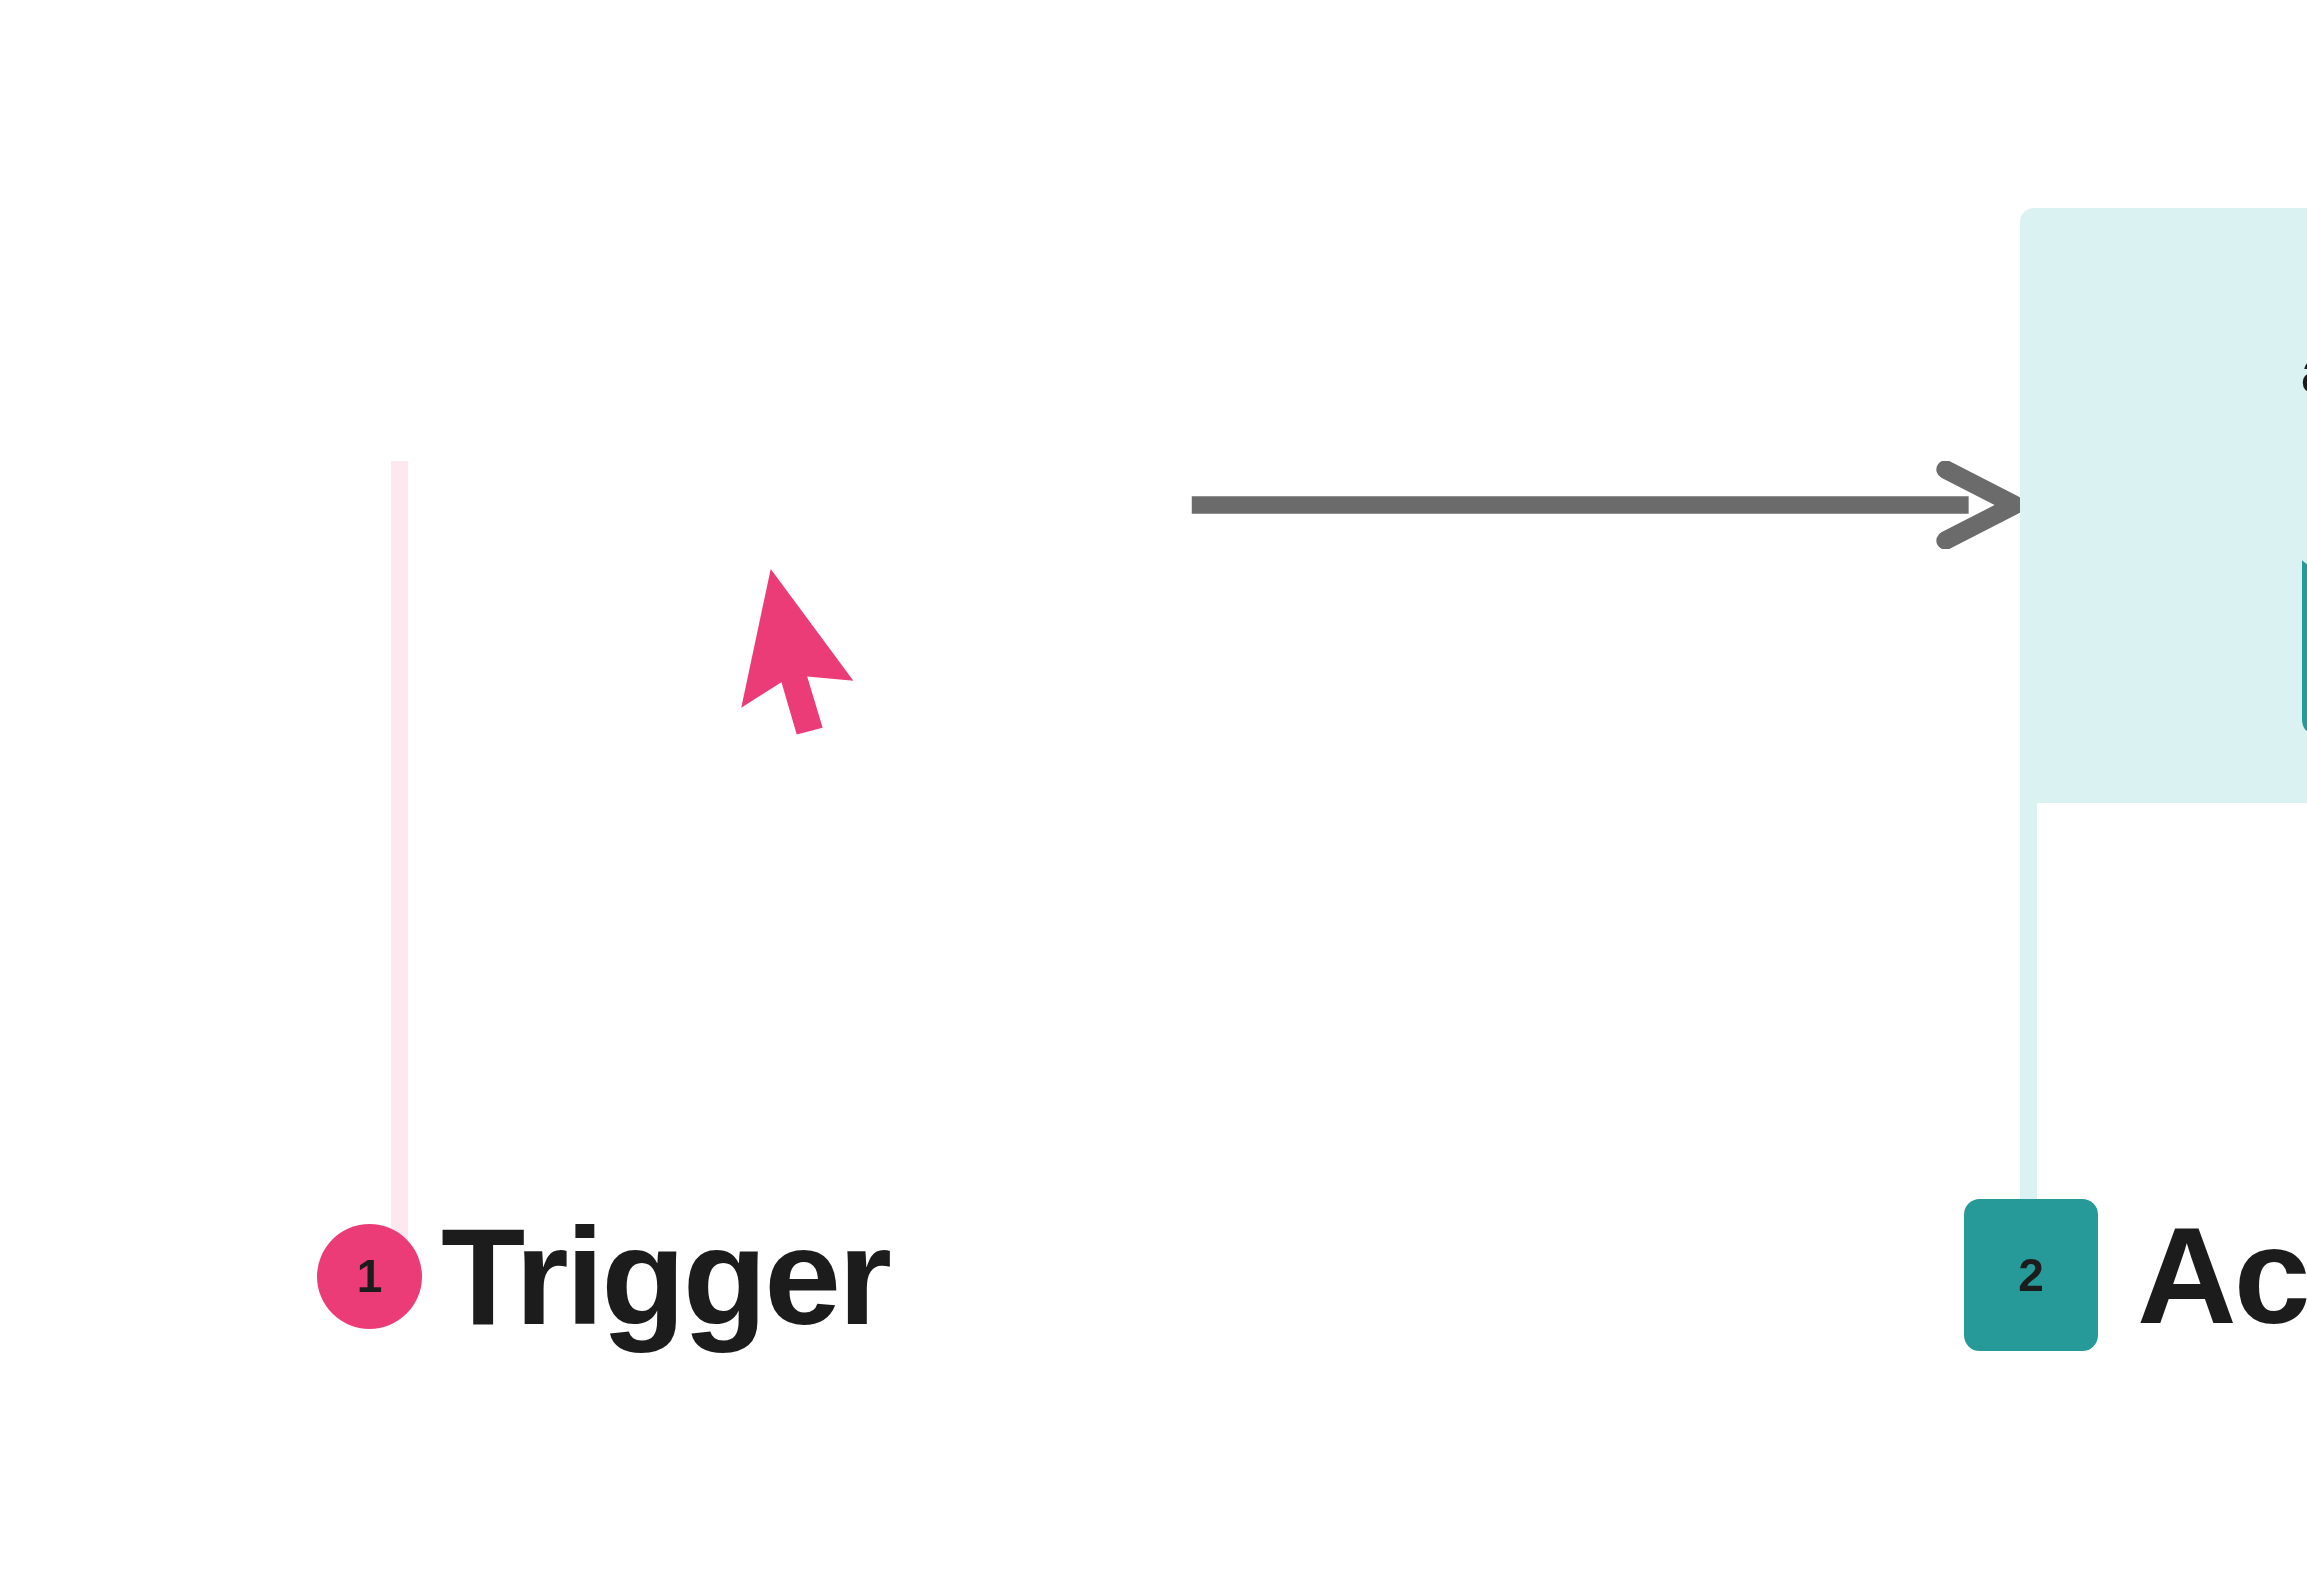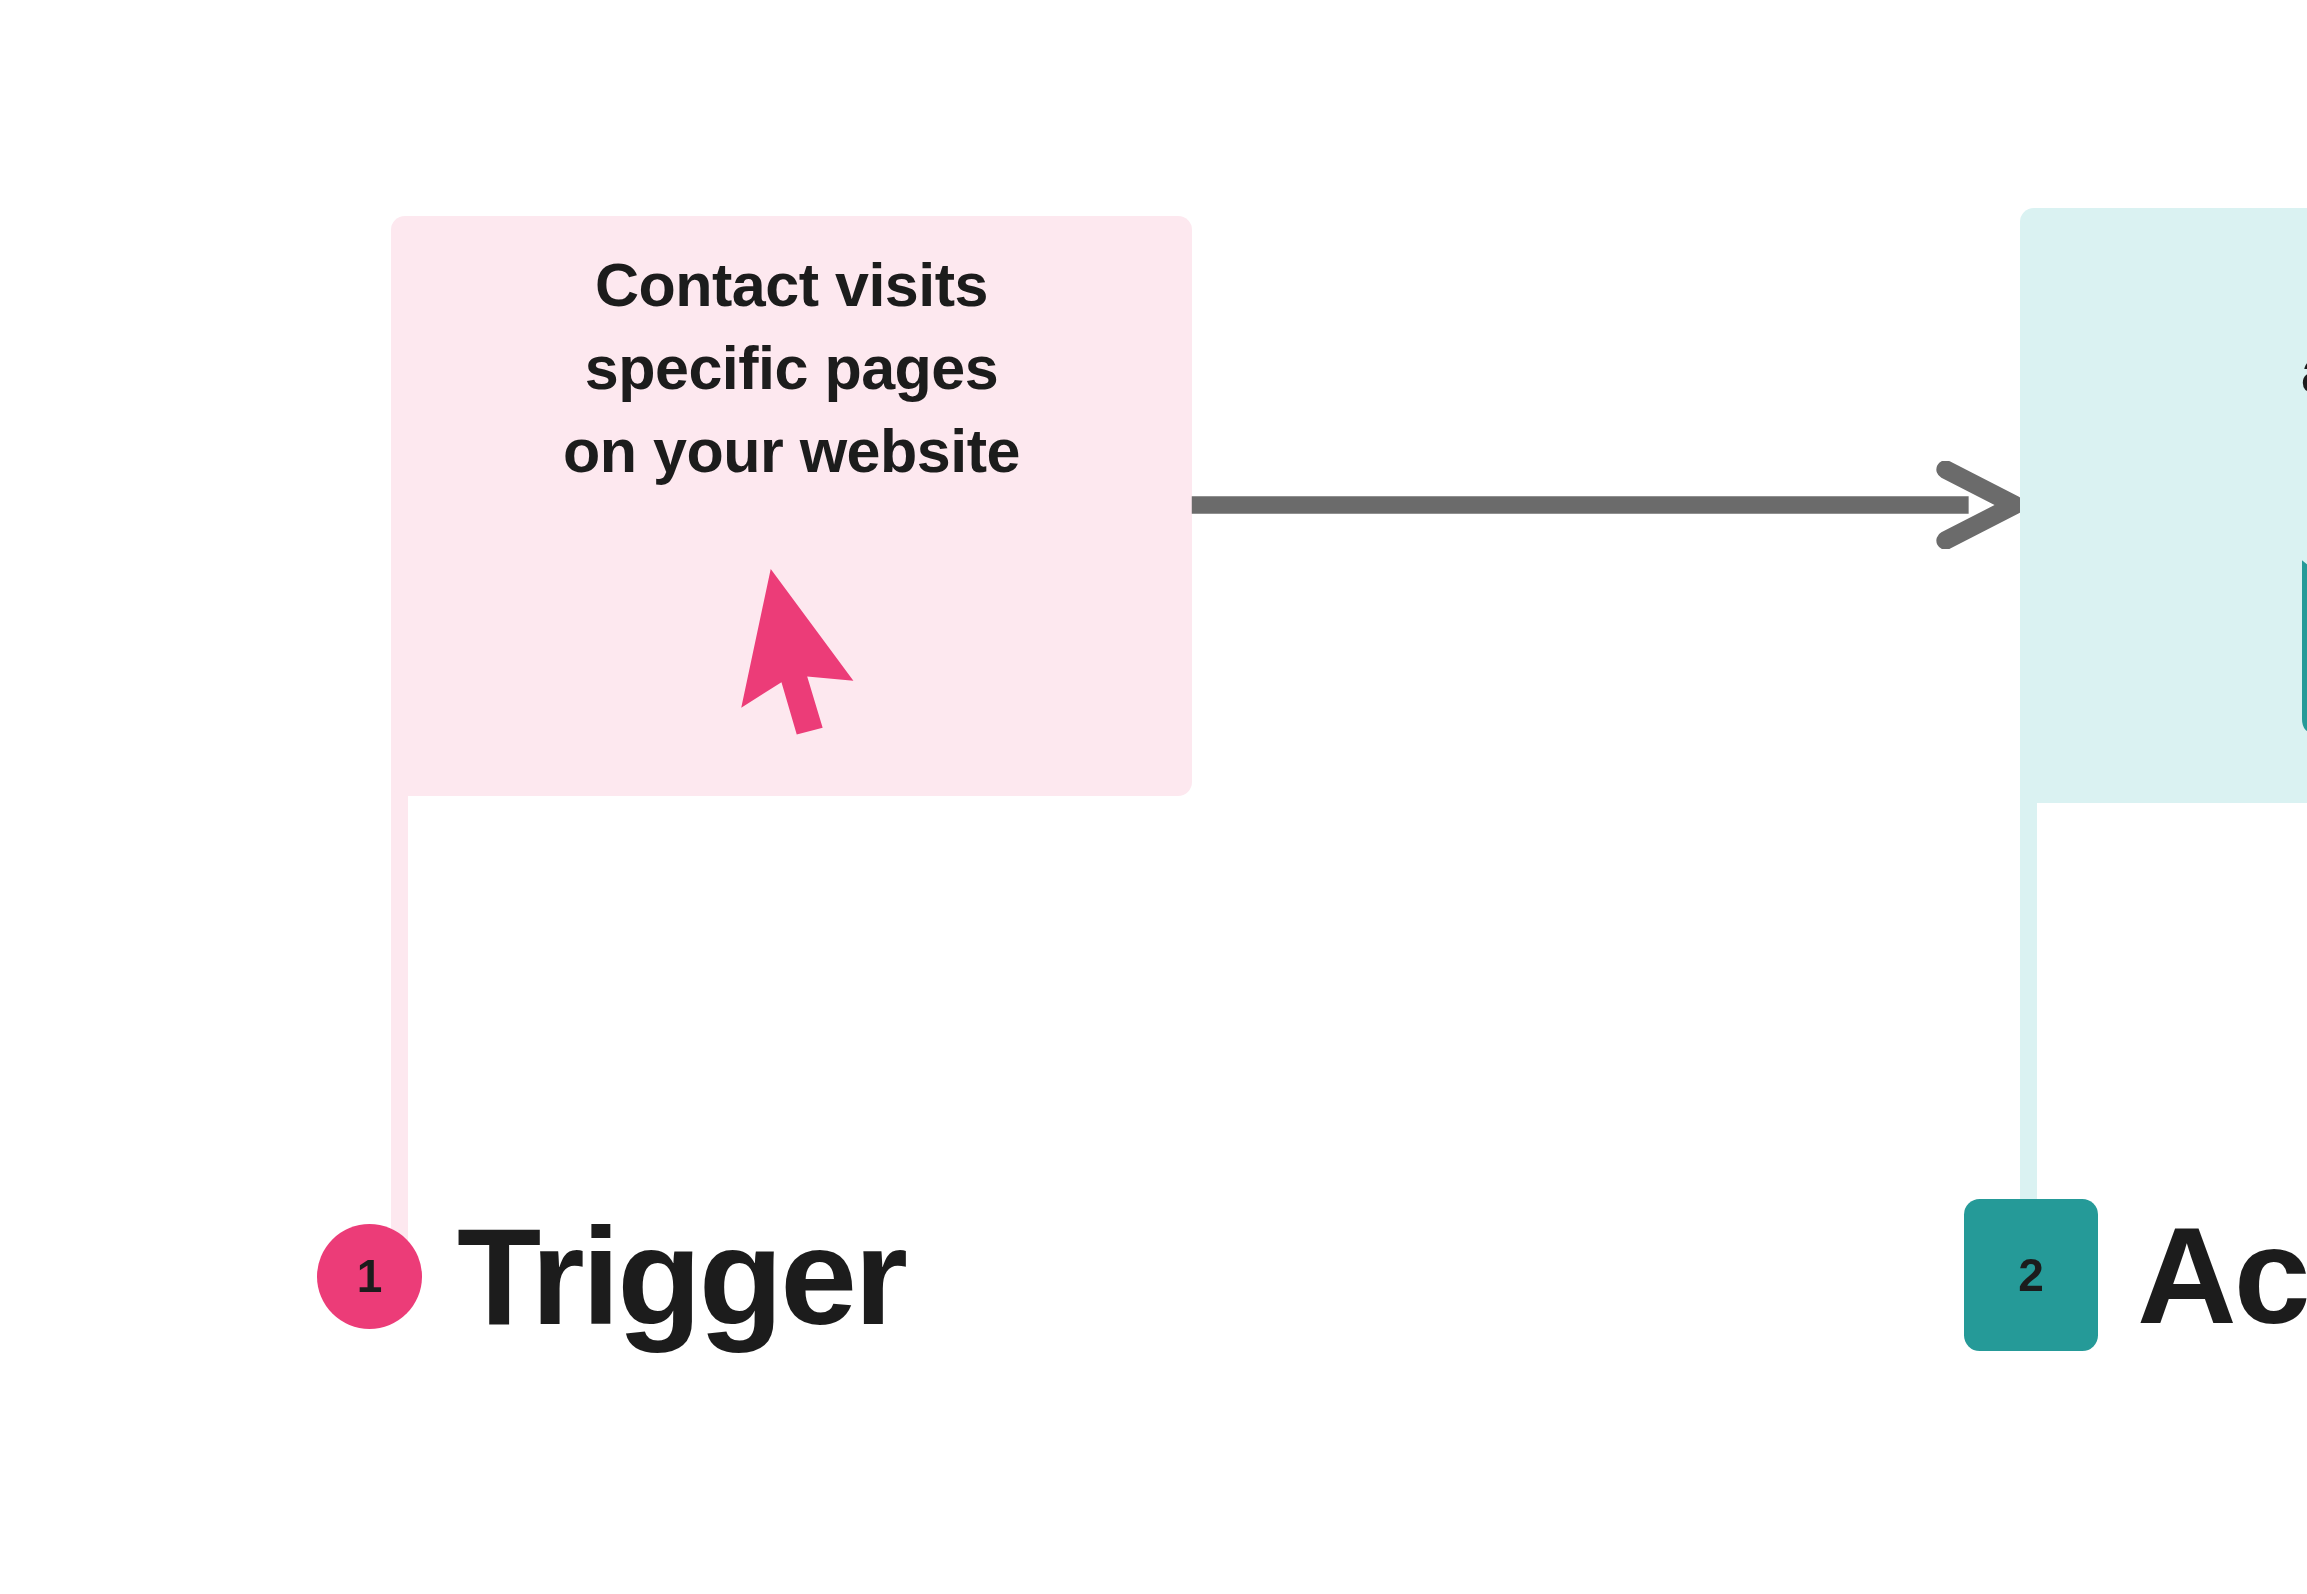--- a/index.html
+++ b/index.html
@@ -136,36 +136,31 @@
   }
 
   .step-label {
     color: #1C1C1C;
     font-weight: bold;
     font-size: 138px;
     line-height: 1;
     letter-spacing: -2.8px;
     white-space: nowrap;
   }
-  .step-label-trigger { margin-left: 35px; }
+  .step-label-trigger { margin-left: 19px; }
   .step-label-action  { margin-left: 39px; }
 </style>
 </head>
 <body>
 
 <div id="stage">
 
   <div class="connector connector-trigger"></div>
   <div class="connector connector-action"></div>
 
-  <div class="card card-trigger">
-    <div class="card-title">Contact visits
-specific pages
-on your website</div>
-  </div>
 
   <svg class="cursor-icon" viewBox="0 0 360 380">
     <g transform="rotate(12 180 190)">
       <path d="M 66 22 L 66 330 L 140 258 L 196 362 L 248 336 L 192 234 L 292 222 Z" fill="#EC3C78"></path>
     </g>
   </svg>
 
   <svg class="flow-arrow" viewBox="0 0 1810 190">
     <line x1="6" y1="95" x2="1690" y2="95" stroke="#6B6B6B" stroke-width="38"></line>
     <polyline points="1640,18 1790,95 1640,172" fill="none" stroke="#6B6B6B" stroke-width="40" stroke-linecap="round" stroke-linejoin="round"></polyline>

